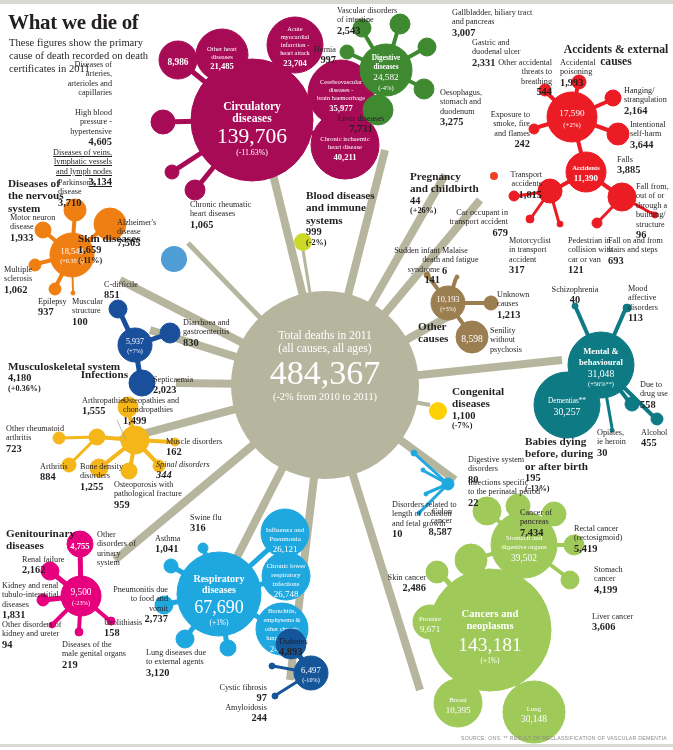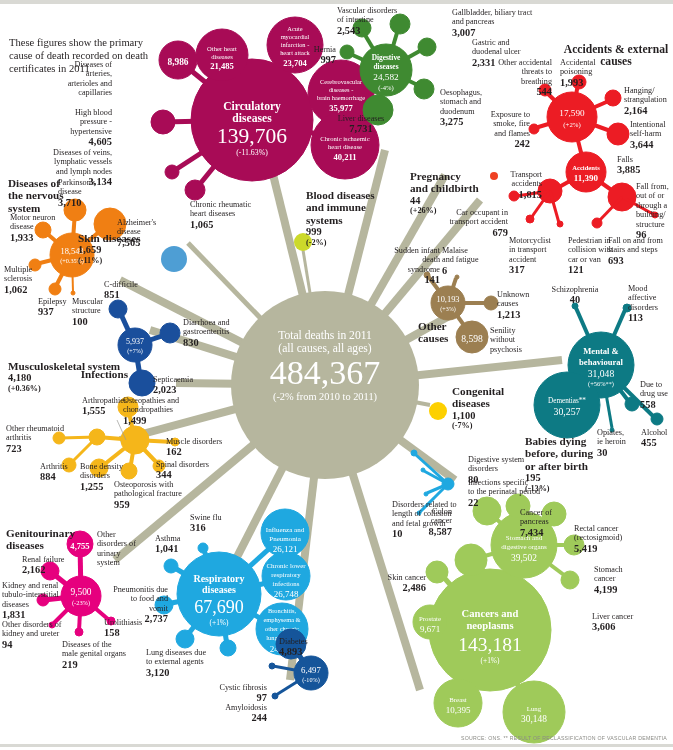--- a/index.html
+++ b/index.html
@@ -435,36 +435,37 @@
     </g>
 
     <g class="bt">
       <text x="325" y="336" font-size="11.6">Total deaths in 2011</text>
       <text x="325" y="349" font-size="11.6">(all causes, all ages)</text>
       <text x="325" y="376" font-size="34">484,367</text>
       <text x="325" y="398" font-size="10.4">(-2% from 2010 to 2011)</text>
     </g>
   </svg>
 
+  <div id="title">What we die of</div>
   <div id="standfirst">These figures show the primary cause of death recorded on death certificates in 2011</div>
   <div id="source">SOURCE: ONS. ** RESULT OF RECLASSIFICATION OF VASCULAR DEMENTIA</div>
 
   <div class="lbl right" style="left:30px;top:60px;width:82px;">
     <div class="t">Diseases of</div>
     <div class="t">arteries,</div>
     <div class="t">arterioles and</div>
     <div class="t">capillaries</div>
   </div>
   <div class="lbl right" style="left:30px;top:108px;width:82px;">
     <div class="t">High blood</div>
     <div class="t">pressure -</div>
     <div class="t">hypertensive</div>
     <div class="n">4,605</div>
   </div>
-  <div class="lbl right" style="left:20px;top:148px;width:92px;">
+  <div class="lbl right" style="left:20px;top:148px;width:92px;text-decoration:underline;">
     <div class="t">Diseases of veins,</div>
     <div class="t">lymphatic vessels</div>
     <div class="t">and lymph nodes</div>
     <div class="n">3,134</div>
   </div>
   <div class="lbl" style="left:190px;top:200px;width:96px;">
     <div class="t">Chronic rheumatic</div>
     <div class="t">heart diseases</div>
     <div class="n">1,065</div>
   </div>
@@ -704,21 +705,21 @@
   </div>
   <div class="lbl" style="left:123px;top:396px;width:62px;">
     <div class="t">Osteopathies and</div>
     <div class="t">chondropathies</div>
     <div class="n">1,499</div>
   </div>
   <div class="lbl" style="left:166px;top:437px;width:58px;">
     <div class="t">Muscle disorders</div>
     <div class="n">162</div>
   </div>
-  <div class="lbl" style="left:156px;top:460px;width:58px;">
+  <div class="lbl" style="left:156px;top:460px;width:58px;font-style:italic;">
     <div class="t">Spinal disorders</div>
     <div class="n">344</div>
   </div>
   <div class="lbl" style="left:114px;top:480px;width:80px;">
     <div class="t">Osteoporosis with</div>
     <div class="t">pathological fracture</div>
     <div class="n">959</div>
   </div>
   <div class="lbl" style="left:80px;top:462px;width:50px;">
     <div class="t">Bone density</div>

